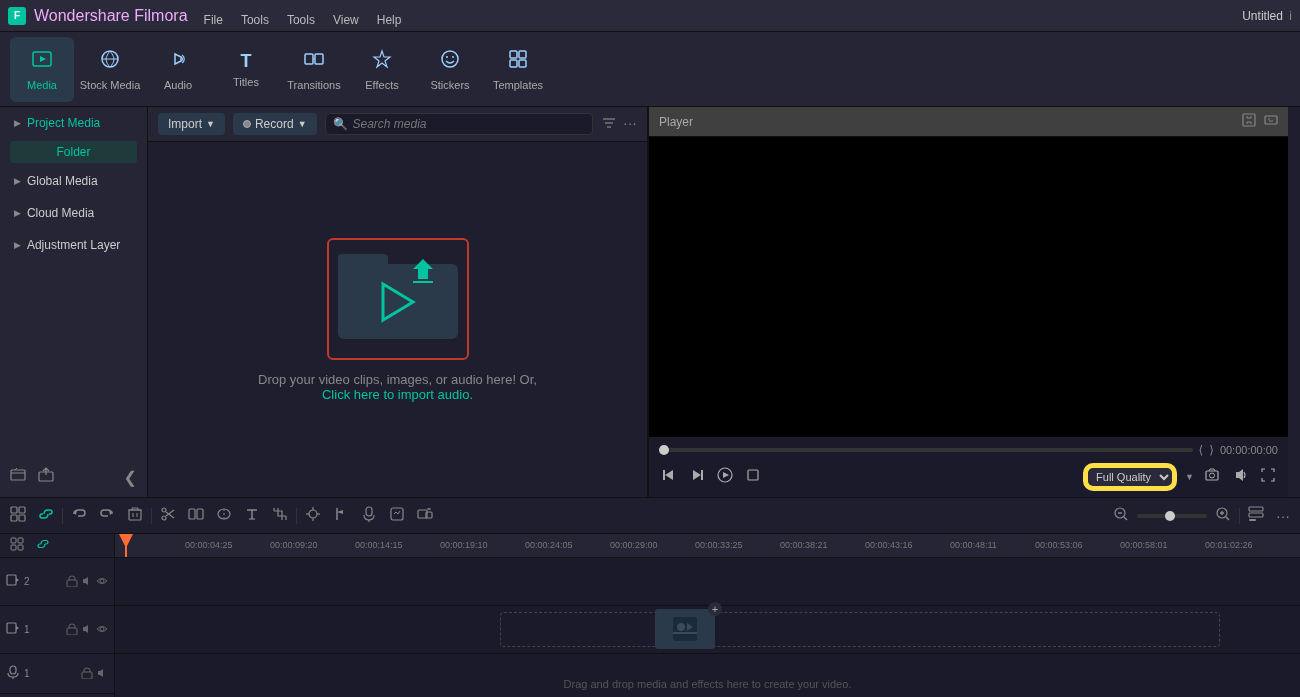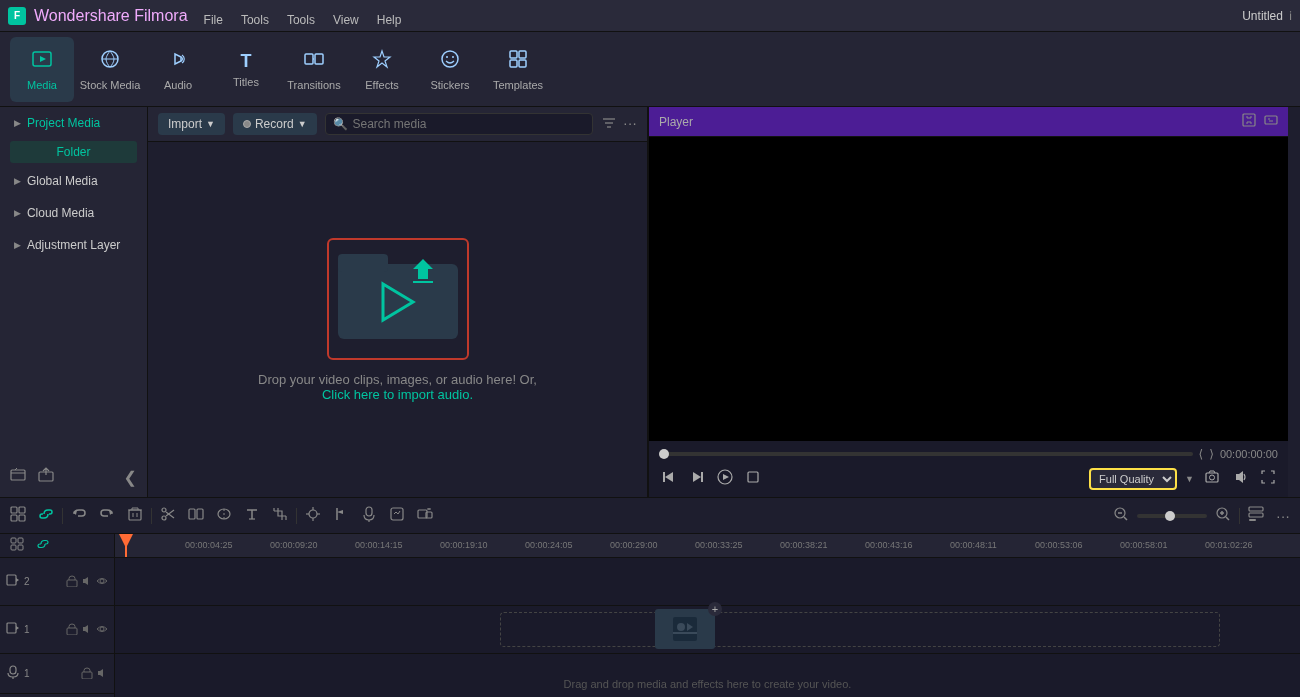--- a/index.html
+++ b/index.html
@@ -43,46 +43,46 @@
     .sidebar-bottom { margin-top: auto; display: flex; padding: 6px; gap: 4px; align-items: center; }
     .sidebar-icon-btn { color: #888; font-size: 16px; cursor: pointer; padding: 4px; }
 
     
     .content-area { flex: 1; background: #1e1e2e; display: flex; flex-direction: column; overflow: hidden; }
     .content-toolbar { display: flex; align-items: center; padding: 6px 10px; gap: 8px; background: #252535; border-bottom: 1px solid #111; }
     .btn-import { display: flex; align-items: center; gap: 4px; background: #2a3a4a; border: none; color: #ccc; padding: 4px 10px; border-radius: 4px; cursor: pointer; font-size: 12px; }
     .btn-record { display: flex; align-items: center; gap: 4px; background: #2a3a4a; border: none; color: #ccc; padding: 4px 10px; border-radius: 4px; cursor: pointer; font-size: 12px; }
     .record-dot { width: 8px; height: 8px; border-radius: 50%; background: #888; border: 1px solid #aaa; }
     .search-box { display: flex; align-items: center; background: #1a1a2a; border: 1px solid #333; border-radius: 4px; padding: 3px 8px; gap: 4px; flex: 1; }
-    .search-input { background: none; border: none; color: #84cc16; font-size: 12px; outline: none; width: 100%; }
+    .search-input { background: none; border: none; color: #84cc16; font-size: 12px; outline: none; width: 100%; font-style: italic; }
     .content-toolbar-icons { display: flex; gap: 6px; }
     .toolbar-icon-btn { color: #888; font-size: 14px; cursor: pointer; }
 
     
     .drop-zone { display: flex; flex-direction: column; align-items: center; justify-content: center; flex: 1; gap: 12px; padding: 20px; }
     .drop-icon { position: relative; width: 130px; height: 110px; }
     .drop-border { border: 2px solid #c0392b; border-radius: 6px; padding: 4px; }
     .drop-text { color: #888; font-size: 13px; text-align: center; }
     .drop-link { color: #00c4a0; text-decoration: none; cursor: pointer; }
 
     
     .player-panel { width: 640px; background: #111; display: flex; flex-direction: column; border-left: 1px solid #111; }
-    .player-header { display: flex; align-items: center; justify-content: space-between; padding: 6px 10px; background: #4c1d95; border-bottom: 1px solid #111; }
+    .player-header { display: flex; align-items: center; justify-content: space-between; padding: 6px 10px; background: #404040; border-bottom: 1px solid #111; }
     .player-title { font-size: 12px; color: #aaa; }
     .player-header-icon { font-size: 14px; color: #888; cursor: pointer; }
     .player-screen { flex: 1; background: #000; }
     .player-controls { background: #1a1a2a; padding: 6px 10px; }
     .player-progress { display: flex; align-items: center; gap: 6px; margin-bottom: 6px; }
     .progress-bar { flex: 1; height: 4px; background: #333; border-radius: 2px; position: relative; cursor: pointer; }
     .progress-thumb { width: 10px; height: 10px; background: #ccc; border-radius: 50%; position: absolute; top: -3px; left: 0; }
     .time-display { font-size: 11px; color: #888; }
     .player-btns { display: flex; align-items: center; gap: 8px; }
     .player-btn { background: none; border: none; color: #aaa; font-size: 16px; cursor: pointer; padding: 2px; }
     .player-right { margin-left: auto; display: flex; align-items: center; gap: 8px; }
-    .quality-select { background: #2a2a3a; border: 2px solid #fde047; color: #ccc; font-size: 11px; padding: 2px 4px; border-radius: 4px; cursor: pointer; }
+    .quality-select { background: #2a2a3a; border: 5px solid #fde047; color: #ccc; font-size: 11px; padding: 2px 4px; border-radius: 10px; cursor: pointer; }
 
     
     .timeline { height: 200px; background: #1a1a2a; border-top: 1px solid #111; display: flex; flex-direction: column; }
     .tl-btn { background: none; border: none; color: #888; font-size: 14px; cursor: pointer; padding: 2px 4px; }
     .tl-separator { width: 1px; height: 16px; background: #333; }
     .tl-zoom-slider { width: 60px; height: 4px; background: #333; border-radius: 2px; position: relative; cursor: pointer; }
     .tl-zoom-thumb { width: 10px; height: 10px; background: #ccc; border-radius: 50%; position: absolute; top: -3px; left: 40%; }
     .track-header { height: 48px; border-bottom: 1px solid #111; display: flex; align-items: center; padding: 0 6px; gap: 4px; }
     .track-icon { font-size: 14px; color: #888; }
     .track-num { font-size: 10px; color: #888; }

